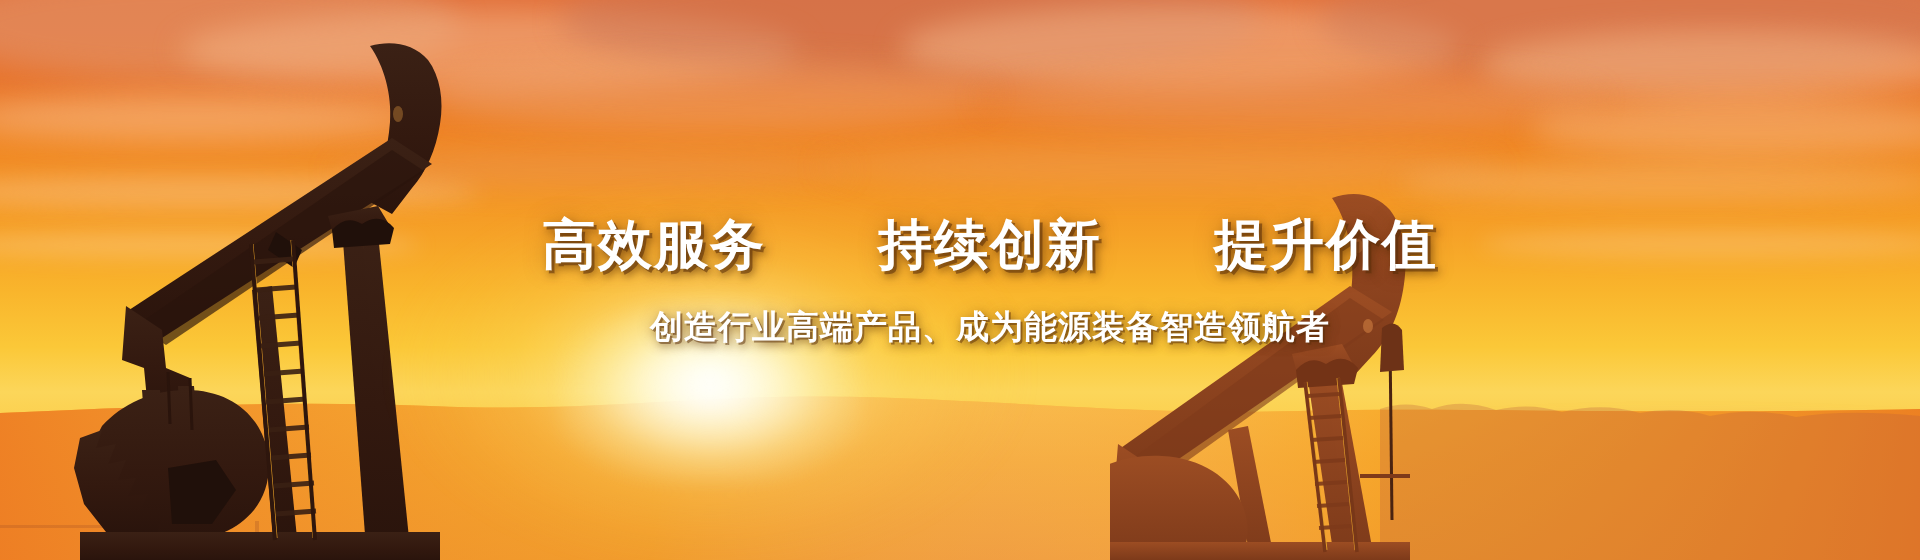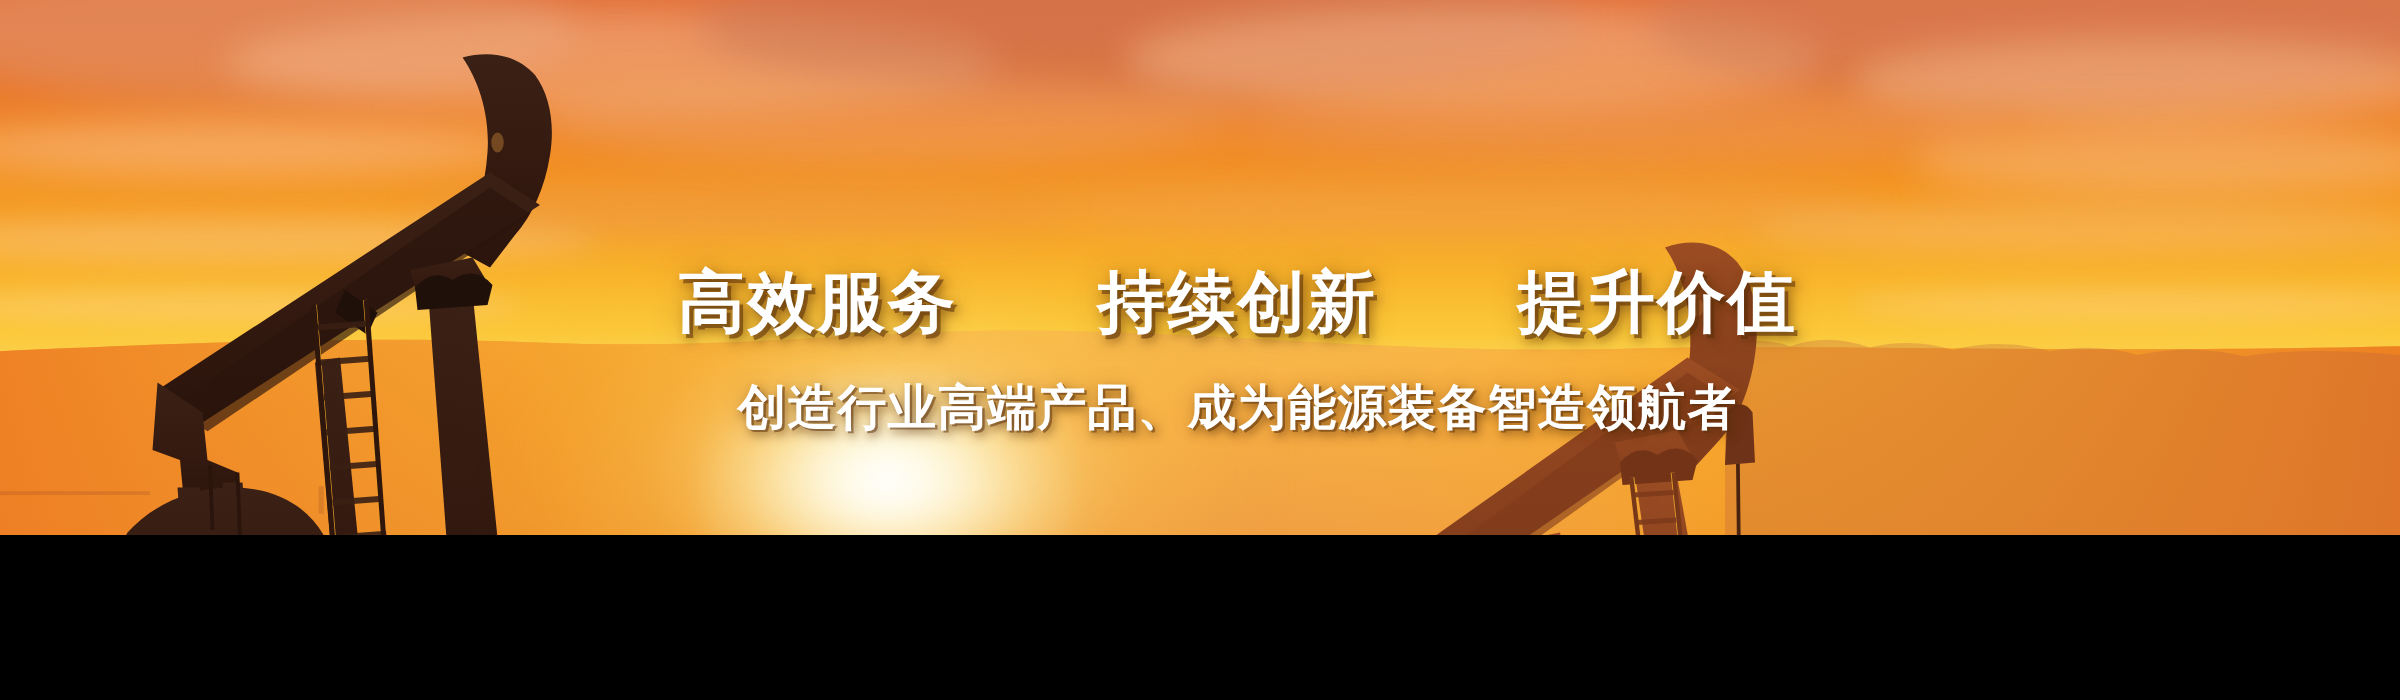--- a/index.html
+++ b/index.html
@@ -1,18 +1,18 @@
 <!DOCTYPE html>
 <html><head>
 <meta charset="utf-8">
 <style>
   html,body{margin:0;padding:0;background:#000;}
   #banner{
     position:relative;
-    width:1920px;height:428px;
+    width:1920px;height:560px;
     overflow:hidden;
     font-family:"DejaVu Sans","Liberation Sans",sans-serif;
     background:#e8702a;
   }
   
   .sky{
     position:absolute;inset:0;
     background:linear-gradient(180deg,
       #e2703a 0%,
       #e4723a 6%,
@@ -83,21 +83,21 @@
     letter-spacing:2px;
     line-height:1;
     text-shadow:
       3px 3px 0 rgba(90,45,10,.55),
       4px 5px 9px rgba(80,40,5,.60),
       0 0 22px rgba(120,60,10,.35);
     white-space:pre;
     margin:0 0 38px 0;
   }
   .subline{
-    font-size:39px;
+    font-size:33px;
     font-weight:bold;
     color:#ffffff;
     letter-spacing:1px;
     line-height:1;
     text-shadow:
       2px 2px 0 rgba(90,45,10,.50),
       3px 4px 8px rgba(80,40,5,.55),
       0 0 16px rgba(120,60,10,.30);
     white-space:pre;
     margin:0;

